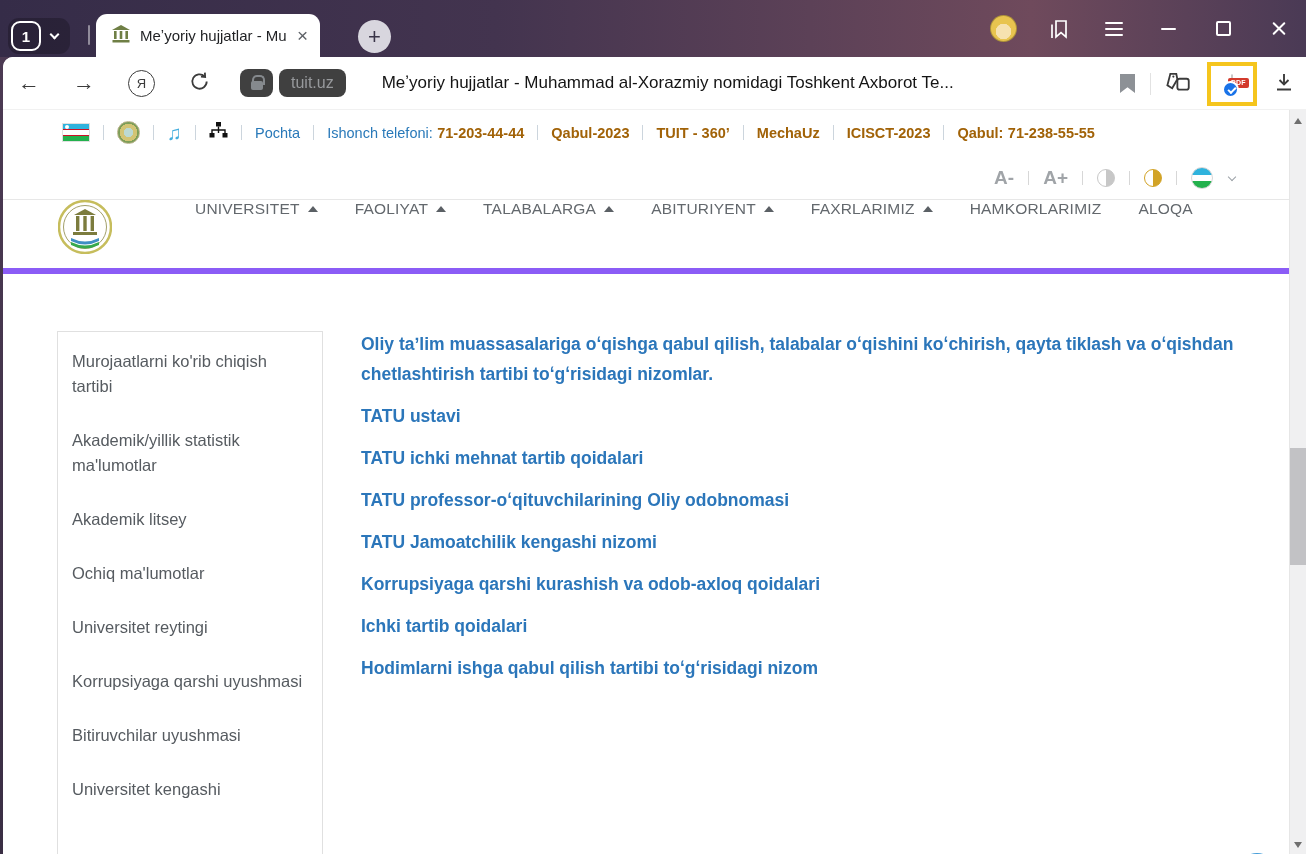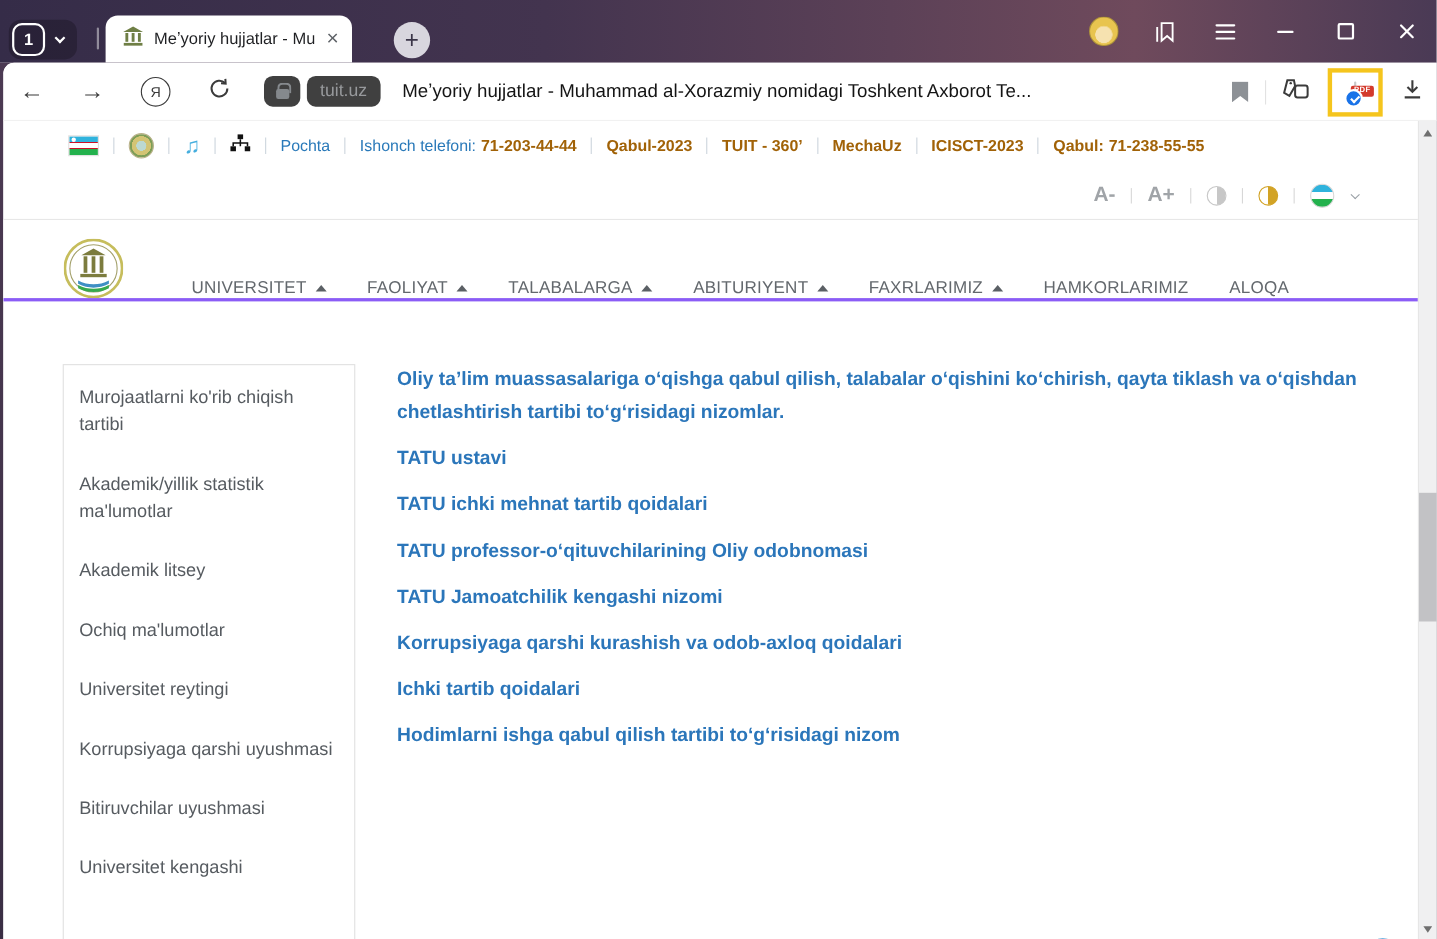--- a/index.html
+++ b/index.html
@@ -49,21 +49,21 @@
   .addr-left { display:flex; align-items:center; gap:33px; padding-left:15px; }
   .nav-arrow { font-size:22px; color:#3b3b3b; }
   .ya-icon { width:27px; height:27px; border:1.8px solid #3b3b3b; border-radius:50%;
     display:flex; align-items:center; justify-content:center; font-size:13px; color:#3b3b3b; }
   .pill { background:#404040; border-radius:8px; display:flex; align-items:center; justify-content:center; }
   .lock-pill { width:33px; height:28px; margin-left:29px; }
   .lock { width:12px; height:9px; background:#85898d; border-radius:2px; position:relative; margin-top:5px; }
   .lock:before { content:""; position:absolute; top:-6px; left:1.5px; width:9px; height:8px;
     border:2px solid #85898d; border-bottom:none; border-radius:5px 5px 0 0; }
   .domain-pill { height:28px; padding:0 12px; margin-left:6px; font-size:16px; color:#97999c; }
-  .addr-title { margin-left:20px; font-size:17px; color:#141414; white-space:nowrap; overflow:hidden; max-width:660px; }
+  .addr-title { margin-left:36px; font-size:17px; color:#141414; white-space:nowrap; overflow:hidden; max-width:660px; }
   .addr-right { position:absolute; right:10px; top:0; height:53px; display:flex; align-items:center; gap:15px; }
   .bm-flag { width:15px; height:19px; background:#8d9196;
     clip-path:polygon(0 0,100% 0,100% 100%,50% 70%,0 100%); }
   .vsep-l { width:1px; height:22px; background:#e2e2e2; }
   .pdf-box { width:50px; height:44px; border:4px solid #f5c51d; background:#fff;
     display:flex; align-items:center; justify-content:center; position:relative; }
   .pdf-page { width:24px; height:29px; background:#fff; border:1px solid #c9c9c9; border-radius:2px; position:relative; }
   .pdf-page i { position:absolute; left:4px; right:4px; height:2px; background:#d8d8d8; }
   .pdf-page i:nth-child(1){top:4px;} .pdf-page i:nth-child(2){top:8px;} .pdf-page i:nth-child(3){top:12px;}
   .pdf-badge { position:absolute; left:-4px; bottom:4px; background:#d33a2c; color:#fff;
@@ -96,21 +96,21 @@
   .halfmoon { width:18px; height:18px; border-radius:50%; border:1.5px solid #c7c7c7;
     background:linear-gradient(90deg,#fff 0 50%,#c7c7c7 50% 100%); }
   .halfmoon.gold { border-color:#d2a326; background:linear-gradient(90deg,#fff 0 50%,#d2a326 50% 100%); }
   .langflag { width:22px; height:22px; border-radius:50%; border:1px solid #d7d7d7;
     background:linear-gradient(180deg,#2fb3dd 0 34%,#fff 34% 66%,#23b14d 66% 100%); }
   .lang-chev { width:6px; height:6px; border-right:1.8px solid #9aa0a6; border-bottom:1.8px solid #9aa0a6;
     transform:rotate(45deg); margin:-2px 0 0 2px; }
   .hdr-divider { position:absolute; left:0; top:89px; width:100%; height:1px; background:#e7e7e7; }
 
   .navbar { position:absolute; left:0; top:90px; width:100%; height:74px; background:#fff;
-    border-bottom:3px solid #8b5cf6; display:flex; align-items:flex-end; }
+    border-bottom:6px solid #8b5cf6; display:flex; align-items:flex-start;gap:21px; }
   .logo { margin-left:55px; width:54px; height:54px; }
   .mainnav { display:flex; align-items:center; gap:37px; margin-left:62px; }
   .nav-item { display:flex; align-items:center; gap:8px; color:#63686d; font-size:15.5px;
     font-weight:500; letter-spacing:.2px; text-decoration:none; white-space:nowrap; }
   .caret-up { width:0; height:0; border-left:5px solid transparent; border-right:5px solid transparent;
     border-bottom:6px solid #5b6065; }
 
   .sidebar { position:absolute; left:54px; top:221px; width:266px; height:565px;
     border:1px solid #e0e0e0; background:#fff; padding:17px 14px; }
   .side-item { display:block; color:#565b60; font-size:16.5px; line-height:25px;

